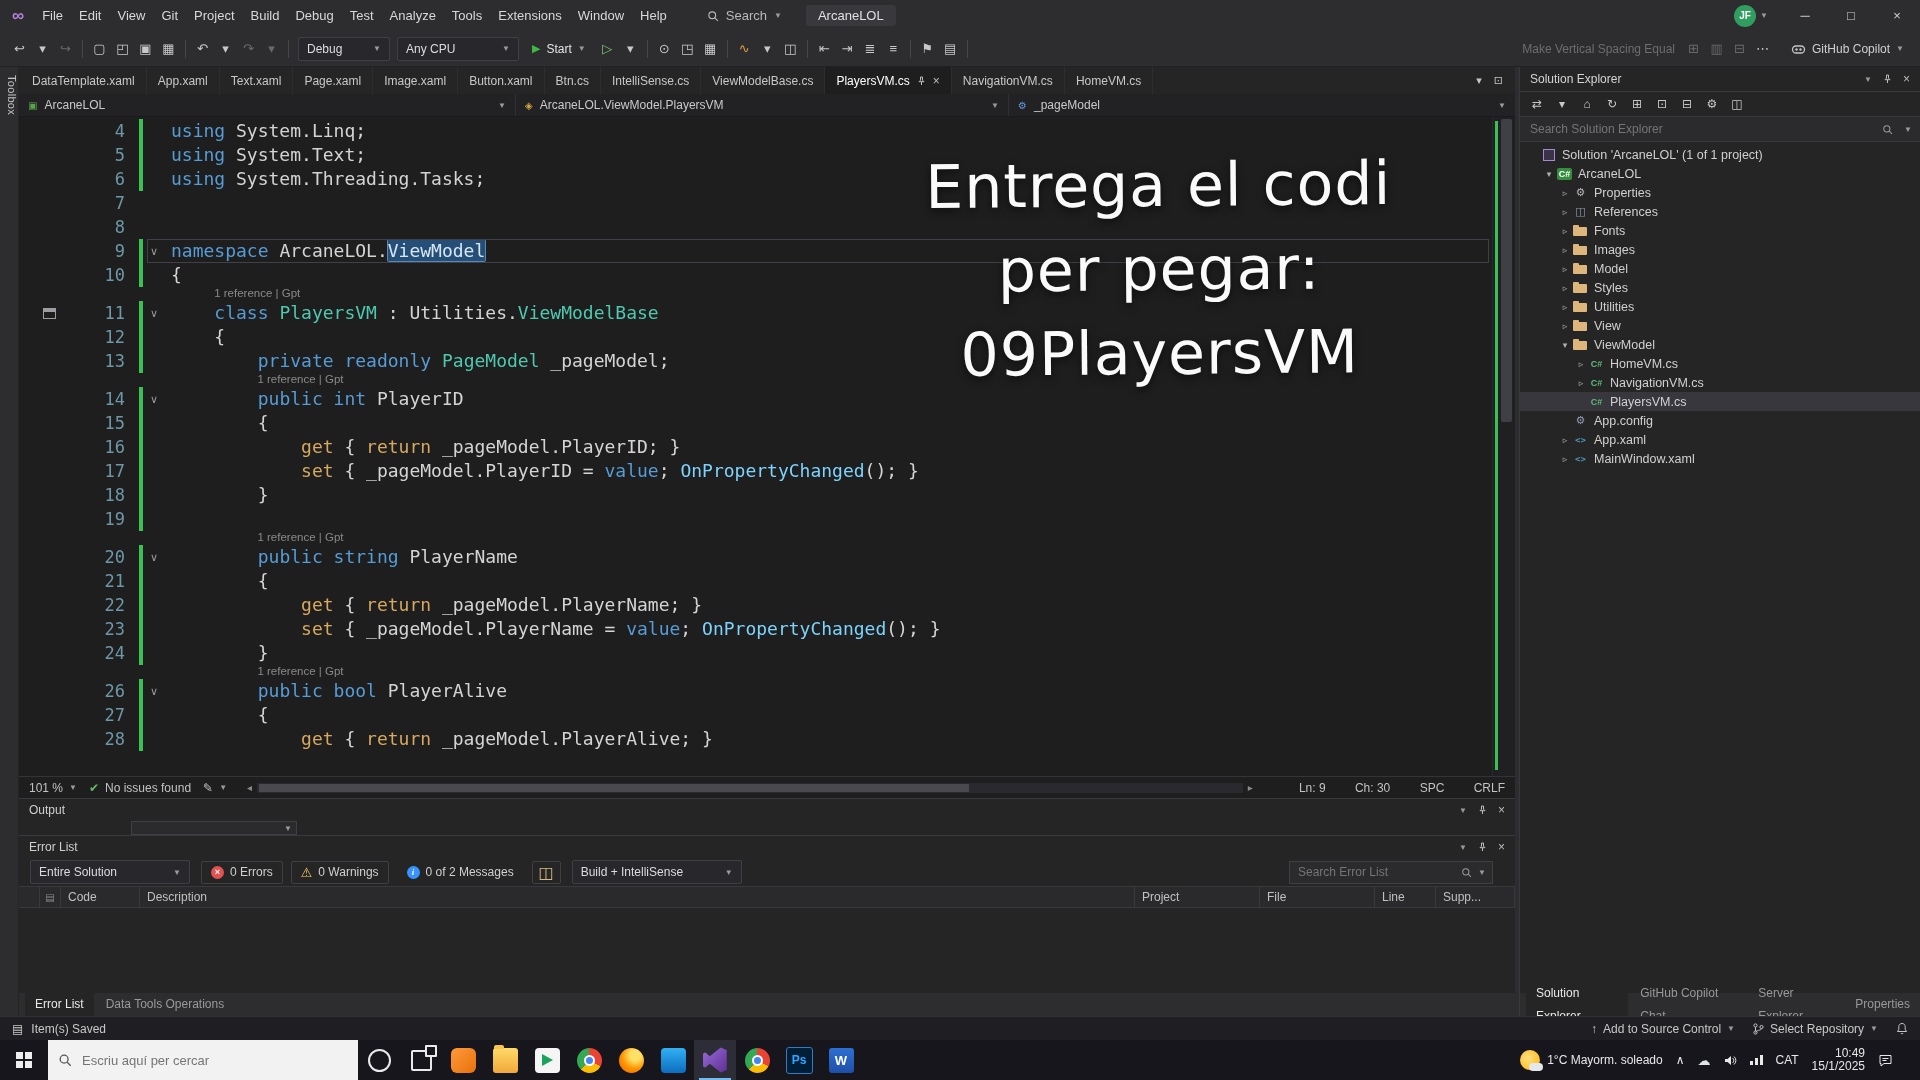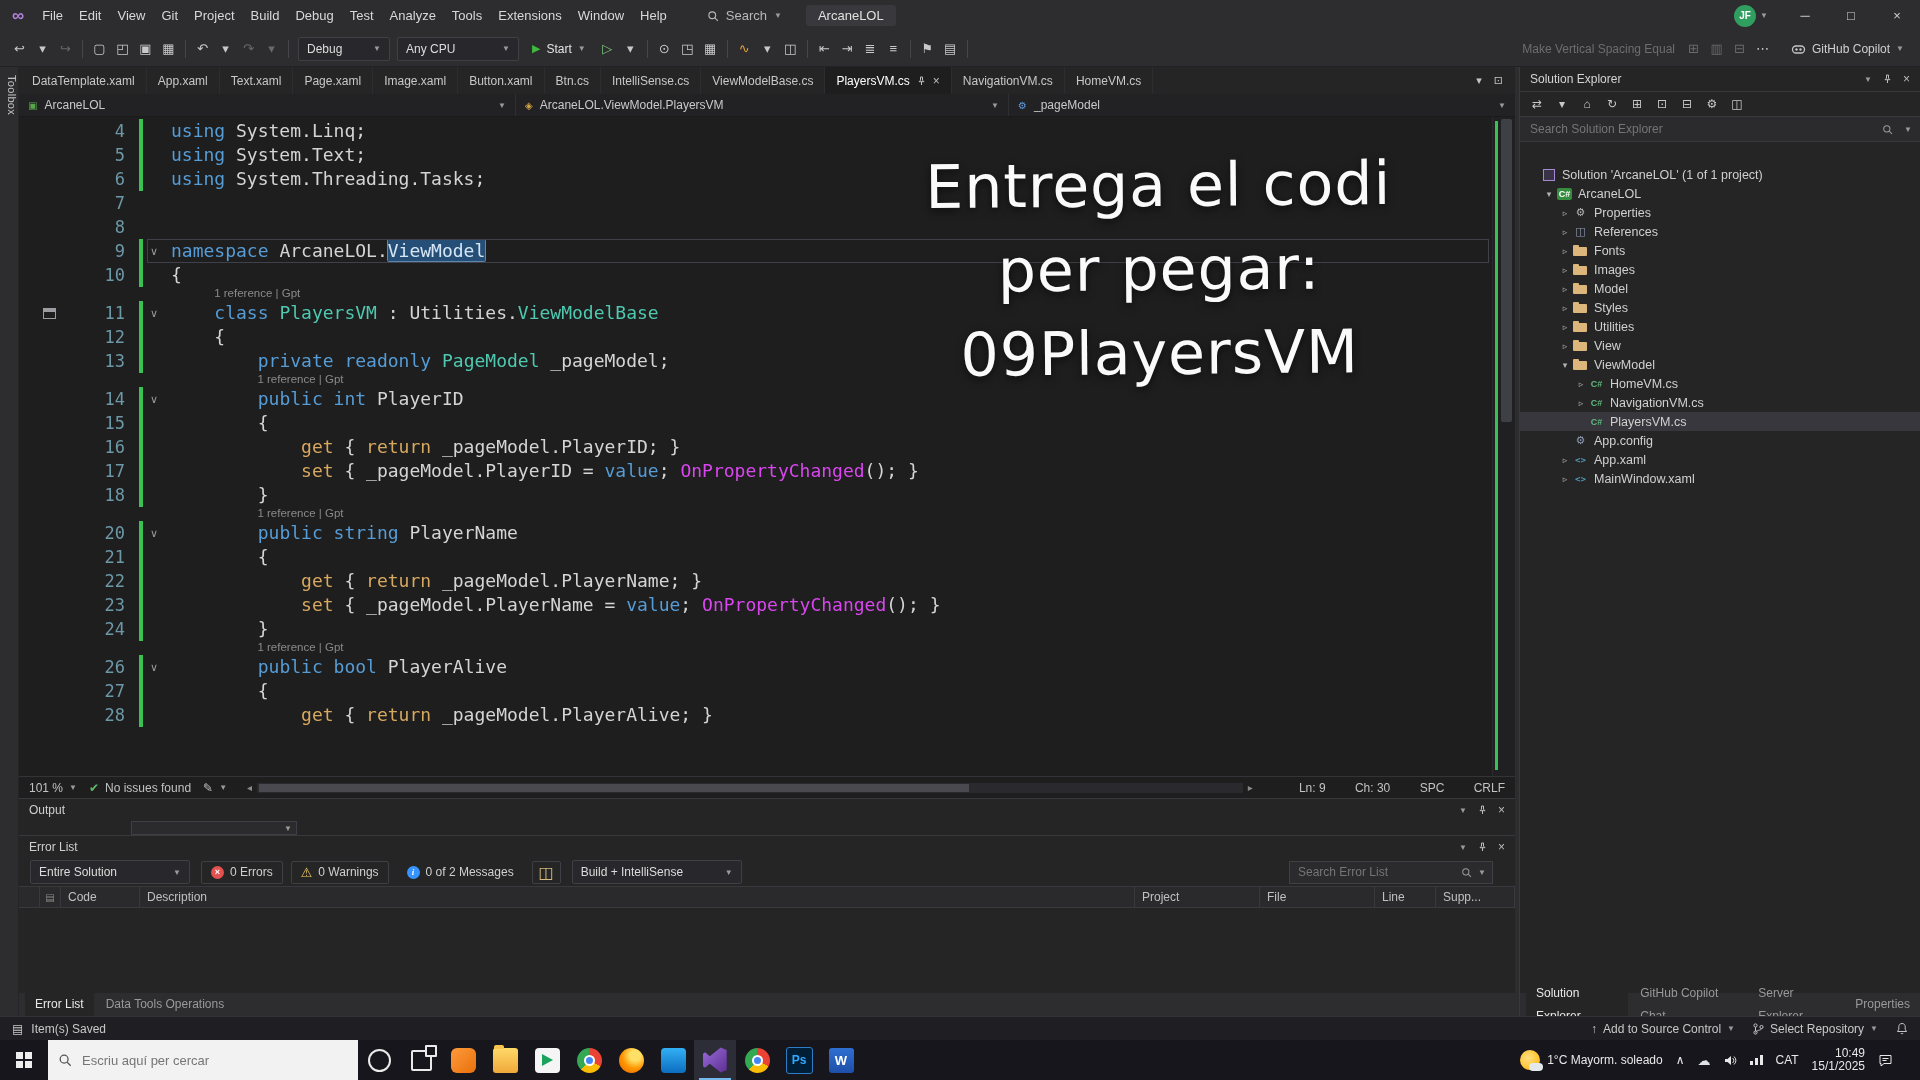--- a/index.html
+++ b/index.html
@@ -51,21 +51,21 @@
   .code-row{display:flex;height:24px;line-height:24px;position:relative;}
   .c-margin{width:44px;flex:none;display:flex;align-items:center;justify-content:flex-end;}
   .m-ico{width:13px;height:11px;border:1px solid #9d9da1;border-top:4px solid #9d9da1;margin-right:7px;box-sizing:border-box;}
   .c-num{width:62px;flex:none;text-align:right;color:#6d98a8;font-size:17px;}
   .c-chg{width:4px;flex:none;margin-left:14px;}
   .c-chg.on{background:#3ac154;}
   .c-fold{width:22px;flex:none;text-align:center;color:#9a9aa0;font-size:11px;font-family:"Liberation Sans",sans-serif;}
   .c-text{white-space:pre;padding-left:6px;}
   .code-row.current::after{content:"";position:absolute;left:128px;right:4px;top:0;bottom:0;border:1px solid #40404a;pointer-events:none;}
   .codelens{height:14px;line-height:13px;font-size:11.5px;color:#8a8a8a;font-family:"Liberation Sans",sans-serif;}
-  .tk-k{color:#569cd6;}.tk-t{color:#4ec9b0;}.tk-m{color:#d946ef;text-align:right;}.tk-g{color:#d7a85f;}.tk-p{color:#d4d4d4;}
+  .tk-k{color:#569cd6;}.tk-t{color:#4ec9b0;}.tk-m{color:#7dd3fc;text-align:right;}.tk-g{color:#d7a85f;}.tk-p{color:#d4d4d4;}
   .tk-v{color:#d6e6f5;background:#264f78;box-shadow:0 0 0 1px #5b87b0;border-radius:1px;}
   .v-scroll{position:absolute;top:0;right:0;bottom:0;width:22px;background:#202022;border-left:1px solid #2a2a2c;}
   .v-scroll .green{position:absolute;left:2px;top:4px;bottom:6px;width:3px;background:#3ac154;}
   .v-scroll .thumb{position:absolute;left:8px;right:3px;top:2px;height:46%;background:#3f3f46;border-radius:2px;}
   .overlay{position:absolute;left:820px;top:26px;width:640px;text-align:center;z-index:5;color:#fafafa;font-size:60px;line-height:84px;font-family:"DejaVu Sans",sans-serif;text-shadow:0 3px 8px rgba(0,0,0,.6);transform:rotate(-0.5deg);letter-spacing:1px;}
 
   .ed-status{height:21px;background:#1e1e1e;border-top:1px solid #333338;display:flex;align-items:center;font-size:12px;color:#c2c2c2;flex:none;padding:0 10px;gap:12px;}
   .ed-group{display:flex;align-items:center;gap:6px;}
   .check{color:#61b865;font-size:12px;}
   .hsb{flex:1;display:flex;align-items:center;gap:5px;margin:0 8px;}
@@ -458,20 +458,27 @@
               <span class="c-fold"></span>
               <span class="c-text"><span class="tk-p">            </span><span class="tk-g">set</span><span class="tk-p"> { _pageModel.PlayerID = </span><span class="tk-k">value</span><span class="tk-p">; </span><span class="tk-m">OnPropertyChanged</span><span class="tk-p">(); }</span></span>
             </div>
             <div class="code-row">
               <span class="c-margin"></span>
               <span class="c-num">18</span>
               <span class="c-chg on"></span>
               <span class="c-fold"></span>
               <span class="c-text"><span class="tk-p">        }</span></span>
             </div>
+            <div class="code-row">
+              <span class="c-margin"></span>
+              <span class="c-num">19</span>
+              <span class="c-chg on"></span>
+              <span class="c-fold"></span>
+              <span class="c-text"></span>
+            </div>
             <div class="codelens" style="padding-left: 238.4px;">1 reference | Gpt</div>
             <div class="code-row">
               <span class="c-margin"></span>
               <span class="c-num">20</span>
               <span class="c-chg on"></span>
               <span class="c-fold">∨</span>
               <span class="c-text"><span class="tk-p">        </span><span class="tk-k">public</span><span class="tk-p"> </span><span class="tk-k">string</span><span class="tk-p"> PlayerName</span></span>
             </div>
             <div class="code-row">
               <span class="c-margin"></span>
@@ -670,21 +677,21 @@
         </div>
       <div class="se-search">
         <input placeholder="Search Solution Explorer" style="">
         <svg width="11" height="11" viewBox="0 0 16 16">
             <circle cx="7" cy="7" r="4.5" fill="none" stroke="#9a9a9a" stroke-width="1.5"></circle>
             <line x1="10.5" y1="10.5" x2="14.5" y2="14.5" stroke="#9a9a9a" stroke-width="1.5"></line>
           </svg>
         <span class="caret">▼</span>
       </div>
       <div class="se-tree" id="se-tree">
-          <div class="trow" style="padding-left: 6px; margin-top: 20px;">
+          <div class="trow" style="padding-left: 6px;">
             <span class="tarrow"></span>
             <span class="ti ti-solution"></span>
             <span class="tlabel">Solution 'ArcaneLOL' (1 of 1 project)</span>
           </div>
           <div class="trow" style="padding-left: 22px;">
             <span class="tarrow">▾</span>
             <span class="ti ti-csproj"></span>
             <span class="tlabel">ArcaneLOL</span>
           </div>
           <div class="trow" style="padding-left: 38px;">

